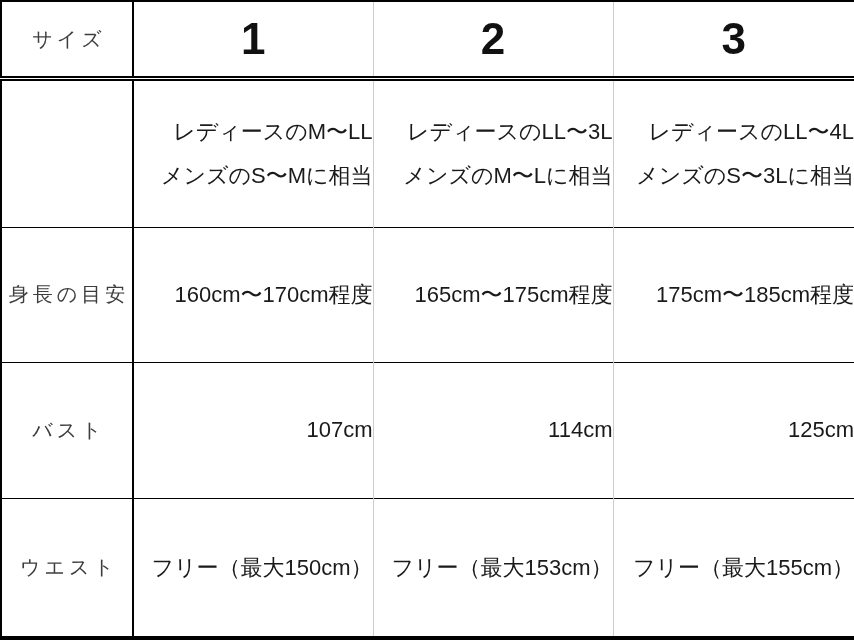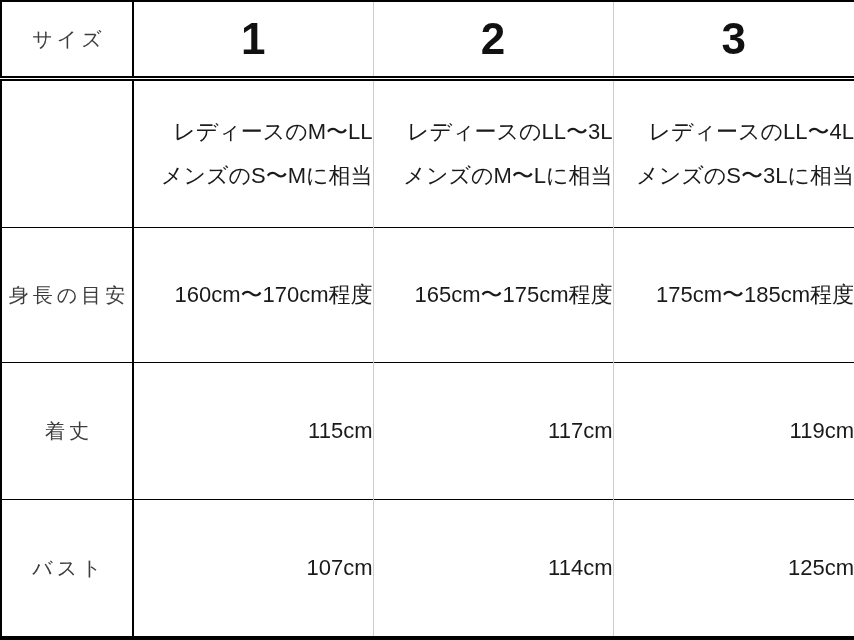--- a/index.html
+++ b/index.html
@@ -117,27 +117,27 @@
           <span class="line">レディースのLL〜4L</span>
           <span class="line">メンズのS〜3Lに相当</span>
         </td>
       </tr>
       <tr class="r-height">
         <th class="label-cell">身長の目安</th>
         <td class="data-cell">160cm〜170cm程度</td>
         <td class="data-cell sep">165cm〜175cm程度</td>
         <td class="data-cell sep">175cm〜185cm程度</td>
       </tr>
-      <tr class="r-length">
-        <th class="label-cell">着丈</th>
-        <td class="data-cell">115cm</td>
-        <td class="data-cell sep">117cm</td>
-        <td class="data-cell sep">119cm</td>
-      </tr>
       <tr class="r-bust">
         <th class="label-cell">バスト</th>
         <td class="data-cell">107cm</td>
         <td class="data-cell sep">114cm</td>
         <td class="data-cell sep">125cm</td>
       </tr>
+      <tr class="r-waist">
+        <th class="label-cell">ウエスト</th>
+        <td class="data-cell">フリー（最大150cm）</td>
+        <td class="data-cell sep">フリー（最大153cm）</td>
+        <td class="data-cell sep">フリー（最大155cm）</td>
+      </tr>
     </tbody>
   </table>
 </div>
 
 </body></html>

